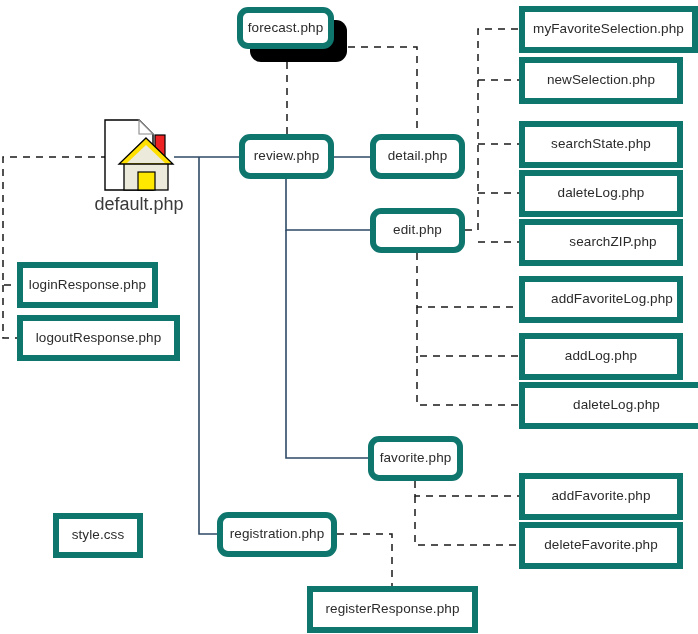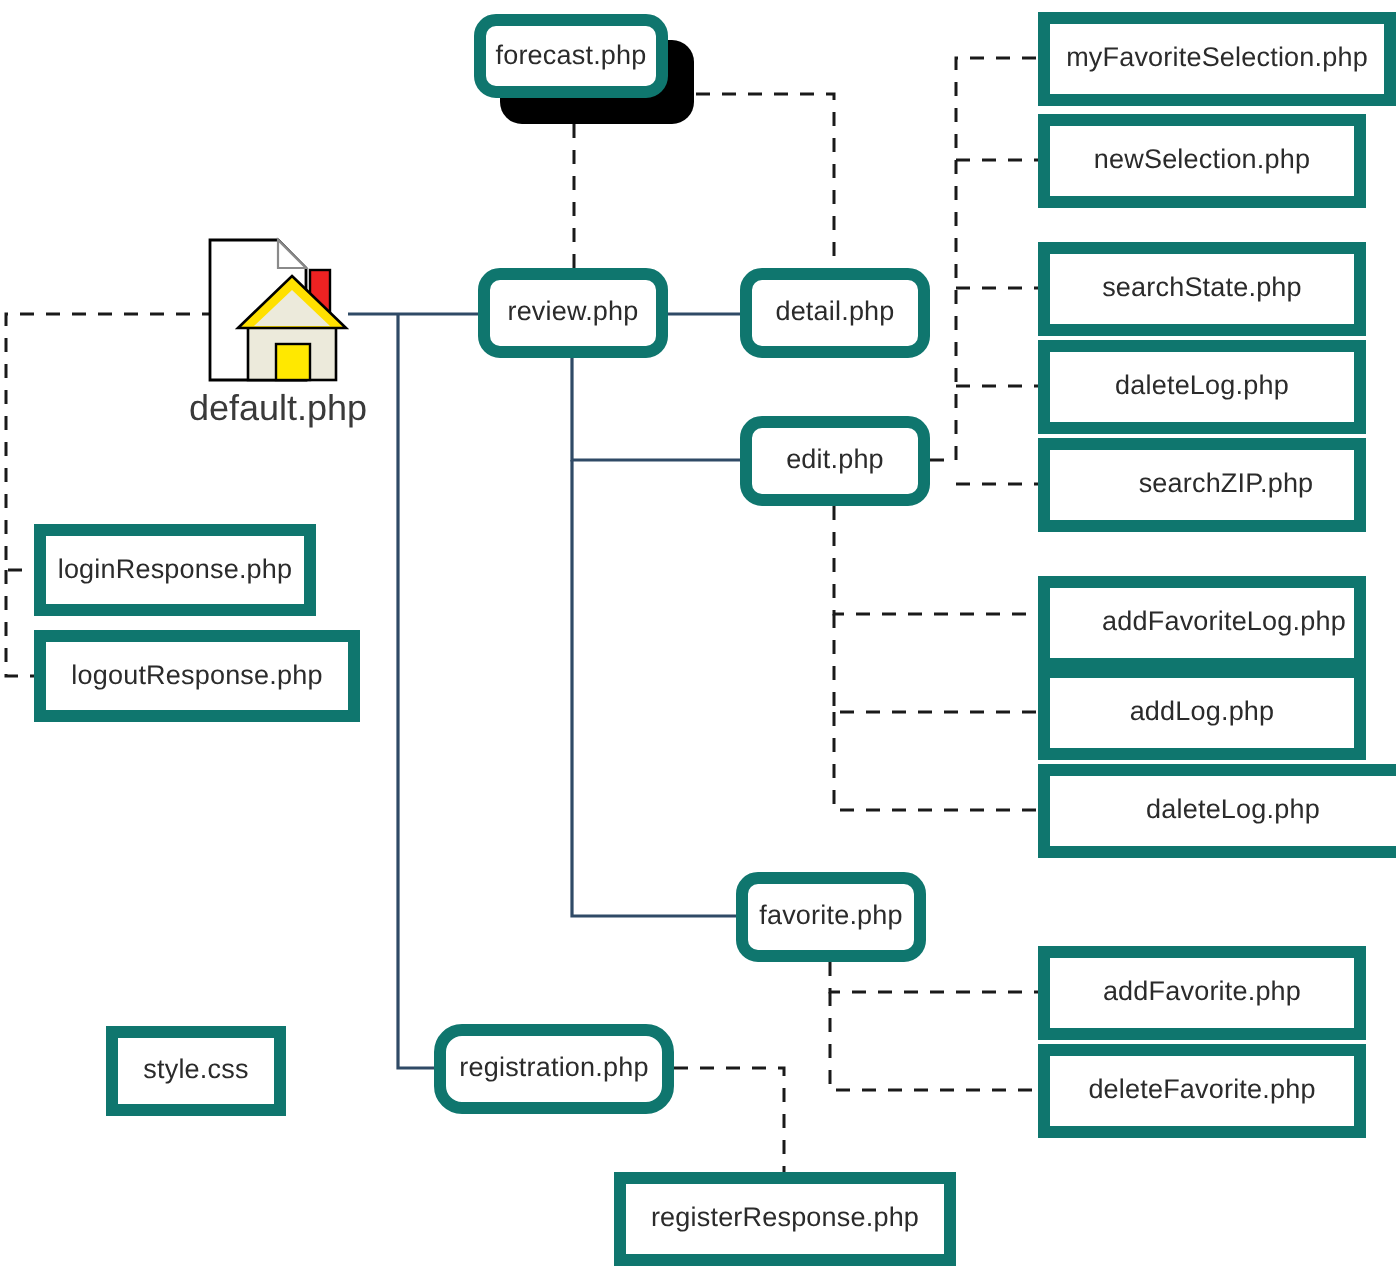--- a/index.html
+++ b/index.html
@@ -121,39 +121,39 @@
   <div class="node rounded shadowed" style="left:237px; top:7px; width:97px; height:42px;">forecast.php</div>
 
   <div class="node rounded" style="left:239px; top:134px; width:95px; height:45px;">review.php</div>
 
   <div class="node rounded" style="left:370px; top:134px; width:95px; height:45px;">detail.php</div>
 
   <div class="node rounded" style="left:370px; top:208px; width:95px; height:45px;">edit.php</div>
 
   <div class="node rounded" style="left:368px; top:436px; width:95px; height:45px;">favorite.php</div>
 
-  <div class="node rounded" style="left:217px; top:512px; width:120px; height:45px;border-radius:14px;">registration.php</div>
+  <div class="node rounded" style="left:217px; top:512px; width:120px; height:45px;">registration.php</div>
 
   <div class="node rect" style="left:17px; top:262px; width:141px; height:46px;">loginResponse.php</div>
 
   <div class="node rect" style="left:17px; top:315px; width:163px; height:46px;">logoutResponse.php</div>
 
   <div class="node rect" style="left:53px; top:513px; width:90px; height:45px;">style.css</div>
 
   <div class="node rect" style="left:519px; top:6px; width:179px; height:47px;">myFavoriteSelection.php</div>
 
   <div class="node rect" style="left:519px; top:57px; width:164px; height:47px;">newSelection.php</div>
 
   <div class="node rect" style="left:519px; top:121px; width:164px; height:47px;">searchState.php</div>
 
   <div class="node rect" style="left:519px; top:170px; width:164px; height:47px;">daleteLog.php</div>
 
   <div class="node rect" style="left:519px; top:219px; width:164px; height:47px;padding-left:24px;">searchZIP.php</div>
 
-  <div class="node rect" style="left:519px; top:288px; width:164px; height:47px;padding-left:22px;">addFavoriteLog.php</div>
+  <div class="node rect" style="left:519px; top:276px; width:164px; height:47px;padding-left:22px;">addFavoriteLog.php</div>
 
   <div class="node rect" style="left:519px; top:333px; width:164px; height:47px;">addLog.php</div>
 
   <div class="node rect" style="left:519px; top:382px; width:195px; height:47px;">daleteLog.php</div>
 
   <div class="node rect" style="left:519px; top:473px; width:164px; height:47px;">addFavorite.php</div>
 
   <div class="node rect" style="left:519px; top:522px; width:164px; height:47px;">deleteFavorite.php</div>
 
   <div class="node rect" style="left:307px; top:586px; width:171px; height:47px;">registerResponse.php</div>

